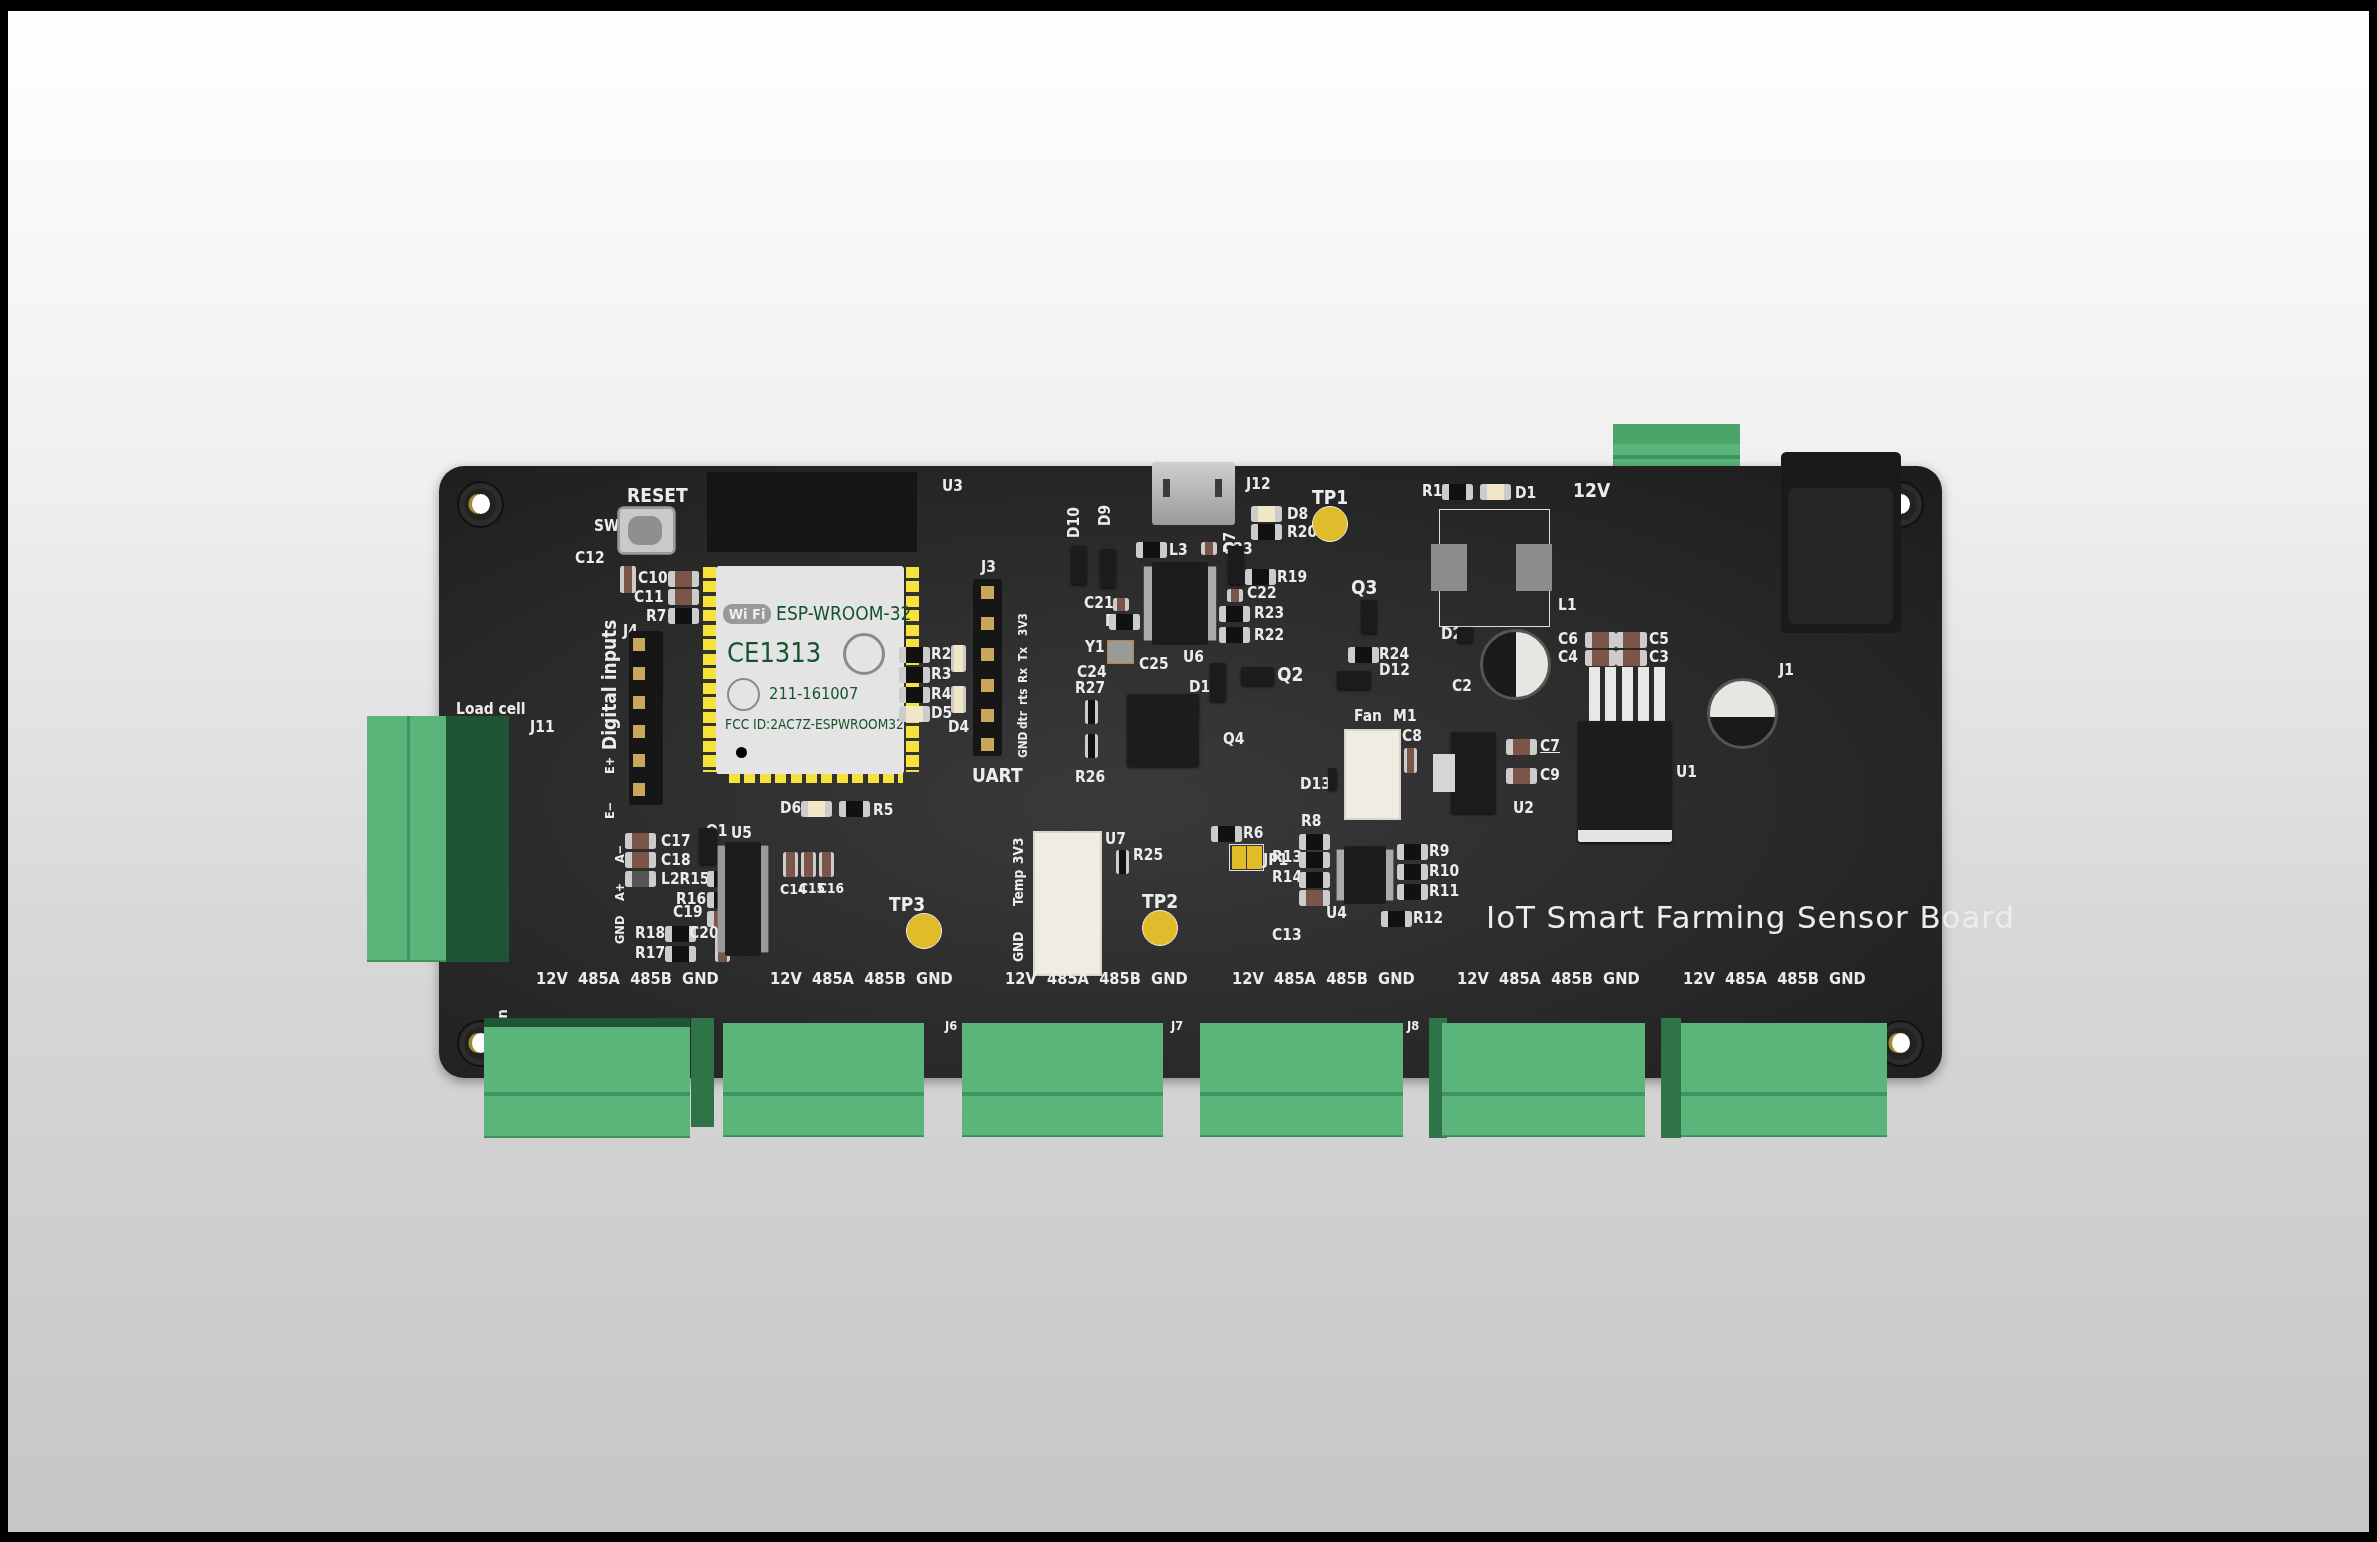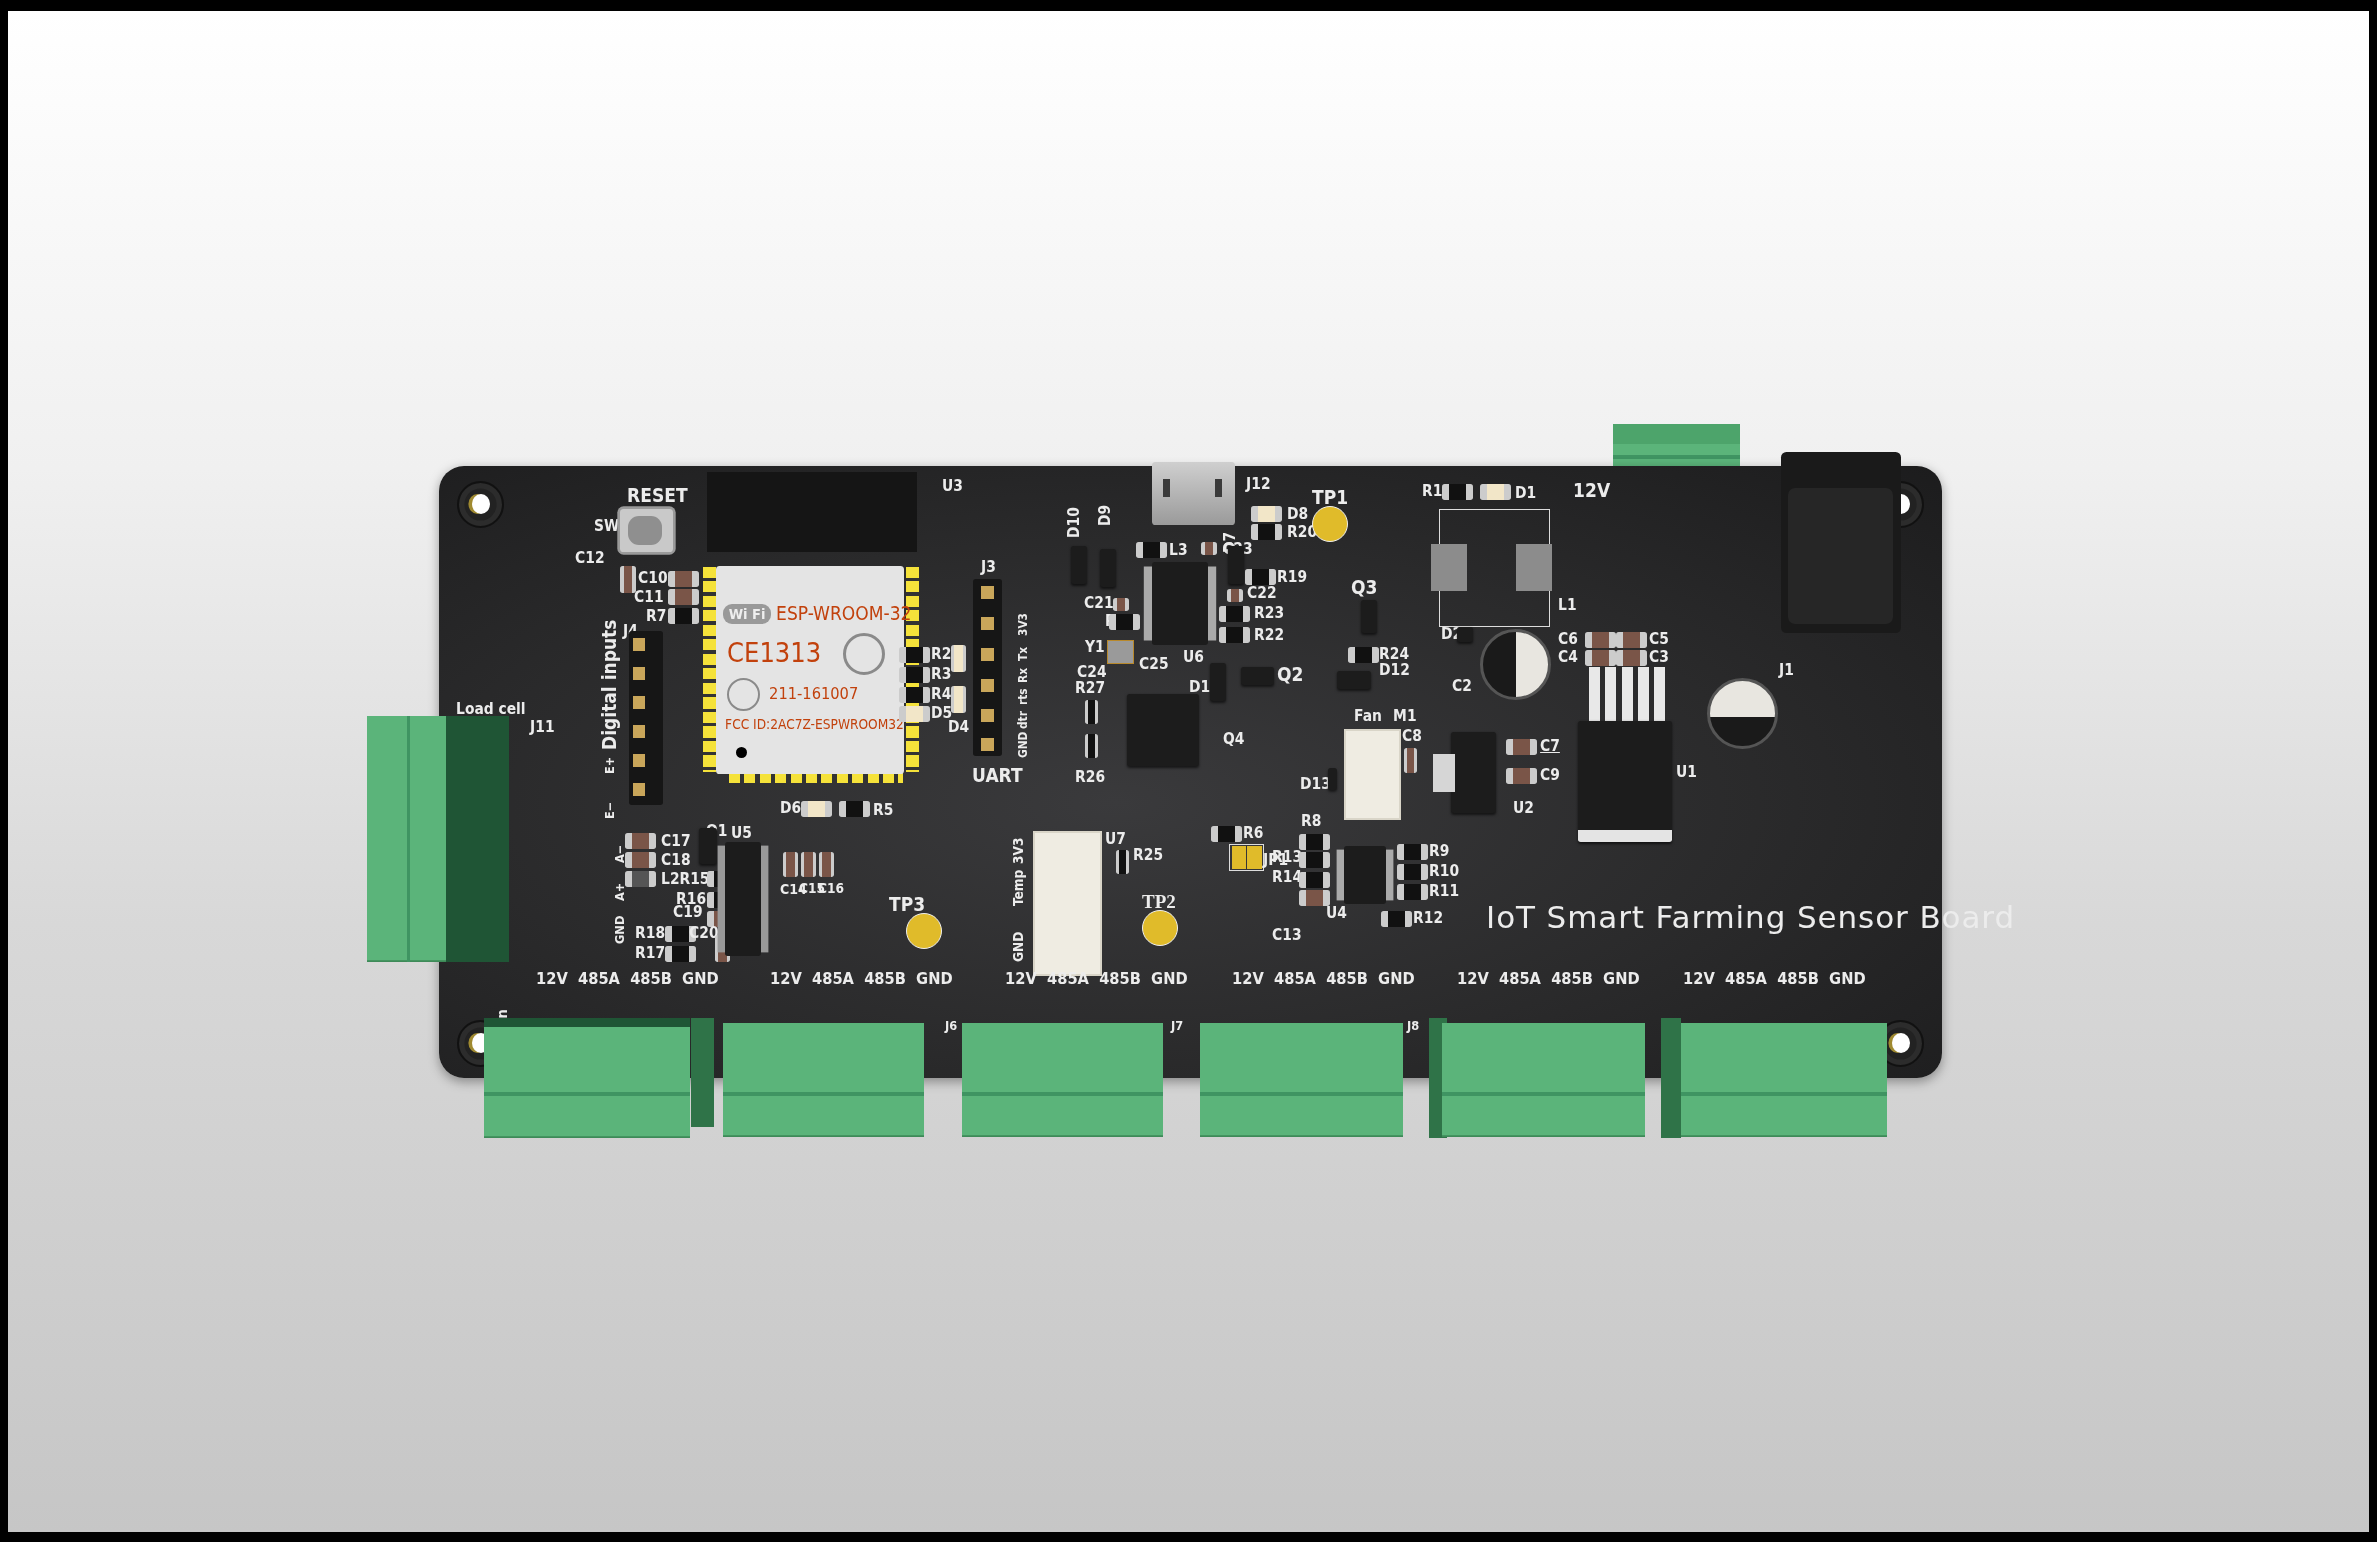--- a/index.html
+++ b/index.html
@@ -15,21 +15,21 @@
   .hole::after{content:"";position:absolute;left:12.7px;top:11px;width:18px;height:20px;border-radius:50%;background:#fff;box-shadow:-3.6px 0 0 #a08a30;}
   .tp{position:absolute;width:34px;height:34px;border-radius:50%;background:#e0bb2a;border:1.8px solid #eee;}
   .smd{position:absolute;width:31px;height:16.3px;border-radius:2.7px;background:linear-gradient(90deg,#ccc 0 22%,#111 22% 78%,#ccc 78%);}
   .smd.cap{background:linear-gradient(90deg,#ccc 0 22%,#7a5548 22% 78%,#ccc 78%);}
   .smd.led{background:linear-gradient(90deg,#ccc 0 22%,#f2e6c8 22% 78%,#ccc 78%);}
   .ic{position:absolute;background:#1c1c1c;border-radius:2.7px;box-shadow:0 1.8px 2.7px rgba(0,0,0,.6);}
   .esp-can{position:absolute;left:699px;top:543px;width:206px;height:210px;background:#e4e4e4;border-radius:3.6px;}
   .esp-ant{position:absolute;left:699px;top:462px;width:210px;height:80px;background:#151515;}
   .esp-pads-l,.esp-pads-r{position:absolute;width:12.7px;background:repeating-linear-gradient(#f5e23a 0 11px,#333 11px 14.5px);}
   .esp-pads-b{position:absolute;height:11px;background:repeating-linear-gradient(90deg,#f5e23a 0 11px,#333 11px 15.4px);}
-  .esp-text{position:absolute;color:#c2410c;font-family:"DejaVu Sans Condensed","DejaVu Sans",sans-serif;white-space:nowrap;}
+  .esp-text{position:absolute;color:#14532d;font-family:"DejaVu Sans Condensed","DejaVu Sans",sans-serif;white-space:nowrap;}
   .header{position:absolute;background:#161616;border-radius:2.7px;}
   .pin{position:absolute;width:12.7px;height:12.7px;background:#c9a65a;}
   .term{position:absolute;background:#5bb47a;box-shadow:inset 0 -1.8px 0 #3e8a58;}
   .term .lip{position:absolute;left:0;right:0;background:#1f5535;}
   .term .ridge{position:absolute;left:0;right:0;height:3.6px;background:#3f9462;}
   .term-side{position:absolute;background:#2f7348;}
   .jack{position:absolute;background:#1a1a1a;border-radius:5.4px;}
   .ecap{position:absolute;border-radius:50%;background:linear-gradient(90deg,#1a1a1a 50%,#e8e6e0 50%);border:3.6px solid #555;}
   .usb{position:absolute;background:linear-gradient(#cfcfcf,#9a9a9a);border-radius:3.6px;}
   .jst{position:absolute;background:#efece2;border:2.7px solid #d9d5c8;}
@@ -247,21 +247,21 @@
     <div class="smd cap" style="left:965px;top:282px;width:12.7px;height:25px;"></div>
 
     <div class="jst" style="left:594px;top:365px;width:65px;height:141px;"></div>
     <span class="silk" style="left:666px;top:366px;">U7</span>
     <span class="silk v" style="left:573px;top:440px;font-size:13.6px;">Temp</span>
     <span class="silk v" style="left:573px;top:398px;font-size:13.6px;">3V3</span>
     <span class="silk v" style="left:573px;top:496px;font-size:13.6px;">GND</span>
     <div class="smd" style="left:677px;top:384px;width:12.7px;height:23.5px;"></div>
     <span class="silk" style="left:694px;top:382px;">R25</span>
 
-    <span class="silk lg" style="left:703px;top:426px;font-family:Liberation Serif, serif;">TP2</span>
+    <span class="silk lg" style="left:703px;top:426px;">TP2</span>
     <div class="tp" style="left:703px;top:444px;"></div>
 
     <div class="smd" style="left:772px;top:360px;"></div>
     <span class="silk" style="left:804px;top:360px;">R6</span>
     <div style="position:absolute;left:790px;top:378px;width:33px;height:25px;border:1.8px solid #ddd;">
       <div class="jp" style="left:1.8px;top:0.9px;"></div>
         <div class="jp" style="left:17px;top:0.9px;"></div>
     </div>
     <span class="silk" style="left:824px;top:387px;">JP1</span>
     <span class="silk" style="left:862px;top:348px;">R8</span>

